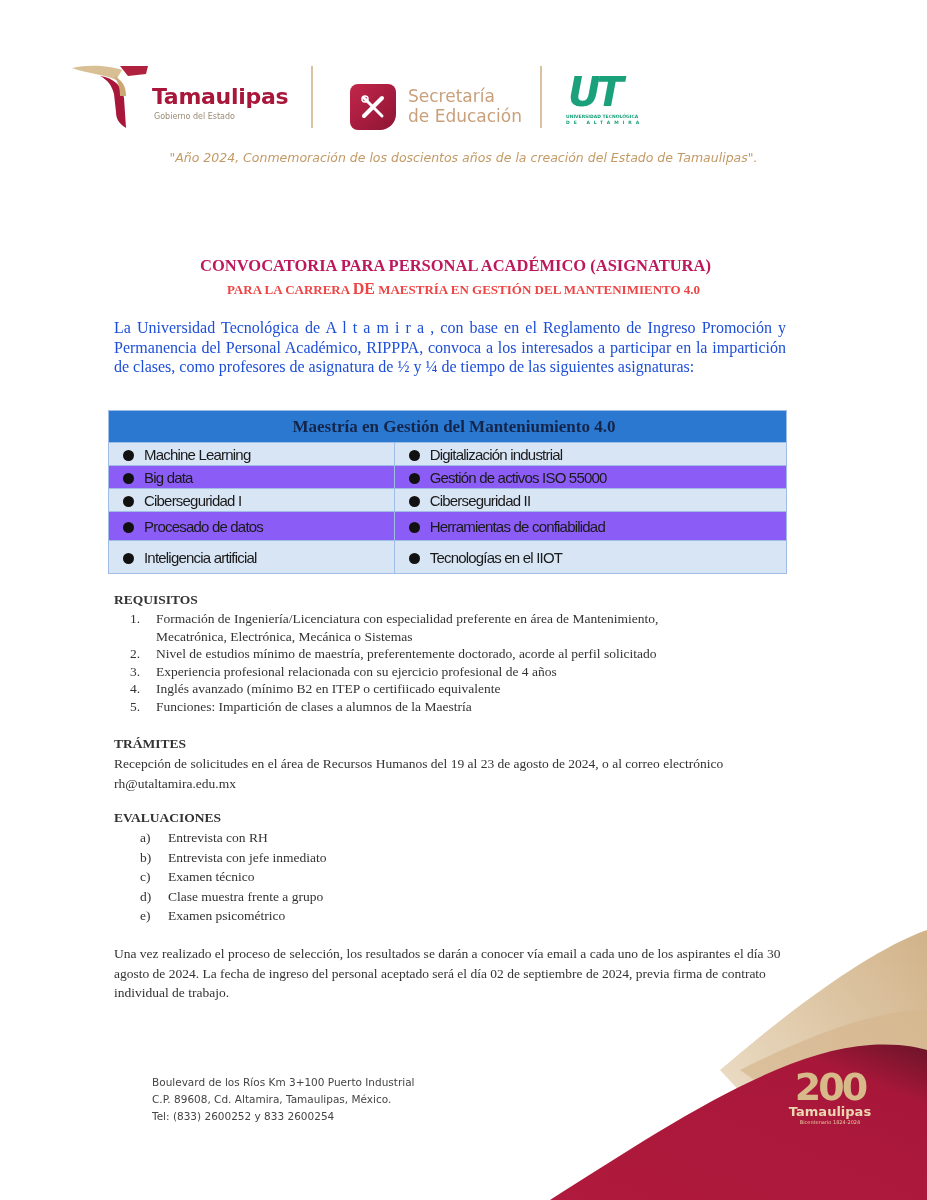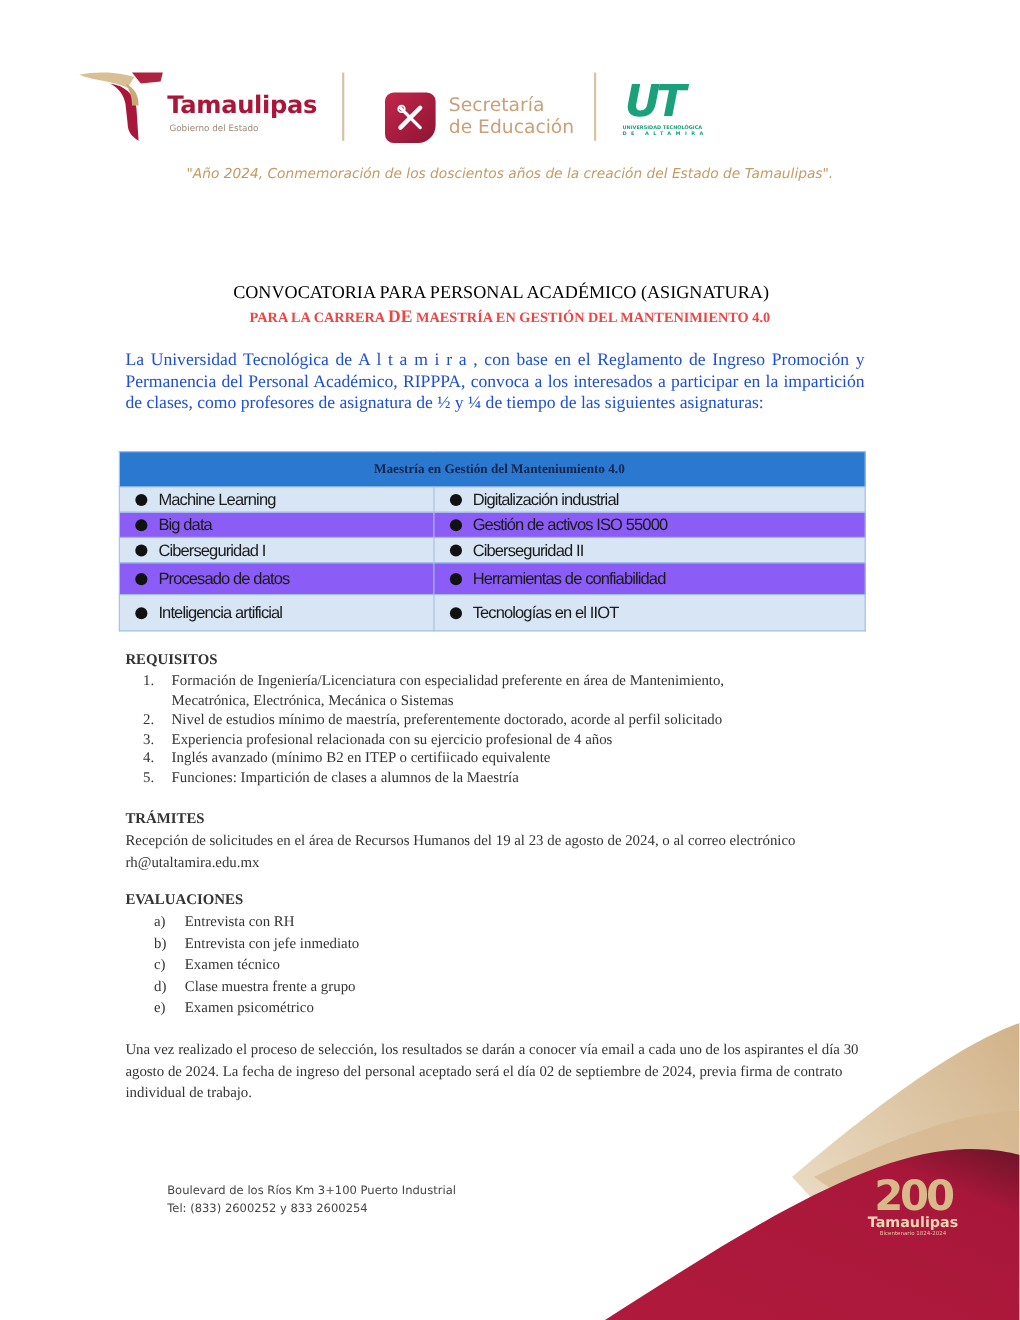--- a/index.html
+++ b/index.html
@@ -25,31 +25,31 @@
   .logo-ut { left:566px; top:72px; width:84px; height:52px; }
   .ut-mark { position:absolute; left:2px; top:0; font-family:"DejaVu Sans", sans-serif; font-weight:bold;
              font-style:italic; font-size:40px; line-height:40px; color:#1aa07a; letter-spacing:-4px; }
   .ut-sub1 { position:absolute; left:0; top:42px; font-family:"DejaVu Sans", sans-serif; font-size:4.5px; font-weight:bold; color:#1aa07a; }
   .ut-sub2 { position:absolute; left:0; top:48px; font-family:"DejaVu Sans", sans-serif; font-size:4.5px; font-weight:bold; color:#1aa07a; letter-spacing:4px; }
 
   .motto { left:0; width:927px; top:150px; text-align:center; font-family:"DejaVu Sans", sans-serif; font-style:italic;
            font-size:12.5px; color:#c39a66; }
 
   
-  .title1 { left:0; width:911px; top:256px; text-align:center; font-weight:normal; font-size:16.5px; color:#000000; }
+  .title1 { left:0; width:911px; top:256px; text-align:center; font-weight:bold; font-size:16.5px; color:#be185d; }
   .title2 { left:0; width:927px; top:280px; text-align:center; font-weight:bold; font-size:13px; color:#ef4444; }
   .title2 .big { font-size:16px; }
 
   .intro { left:114px; width:672px; top:318px; font-size:16px; line-height:19.5px; text-align:justify; color:#1d4ed8; }
 
   
   .tbl { left:108px; top:410px; width:679px; border-collapse:collapse; }
   table.subjects { width:679px; border-collapse:collapse; font-family:"Liberation Sans Narrow","Liberation Sans", sans-serif; }
   table.subjects th { background:#2a78d0; color:#15254a; font-family:"Liberation Serif", serif; font-weight:bold;
-                      font-size:12px; height:29px; border:1px solid #9fbde6;padding-left:14px; }
+                      font-size:17px; height:29px; border:1px solid #9fbde6;padding-left:14px; }
   table.subjects td { border:1.5px solid #9fbde6; font-size:15px; letter-spacing:-0.8px; padding:0 0 0 14px; color:#1a1a1a; height:22px; }
   table.subjects tr.odd td { background:#d8e5f5; }
   table.subjects tr.even td { background:#8b5cf6; }
   table.subjects tr.tall td { height:28px; }
   table.subjects tr.tall2 td { height:32px; vertical-align:middle; }
   .bullet { display:inline-block; width:11px; height:11px; border-radius:50%; background:#111; margin-right:10px; vertical-align:-1px; }
 
   
   .h-sec { font-weight:bold; font-size:13.5px; color:#333; }
   .req-h { left:114px; top:592px; }
@@ -218,14 +218,15 @@
 </svg>
 
 <div class="abs badge200">
   <div class="b200-num">200</div>
   <div class="b200-name">Tamaulipas</div>
   <div class="b200-sub">Bicentenario 1824-2024</div>
 </div>
 
 <div class="abs address">
   <div>Boulevard de los Ríos Km 3+100 Puerto Industrial</div>
+  <div>C.P. 89608, Cd. Altamira, Tamaulipas, México.</div>
   <div>Tel: (833) 2600252 y 833 2600254</div>
 </div>
 
 </body></html>

